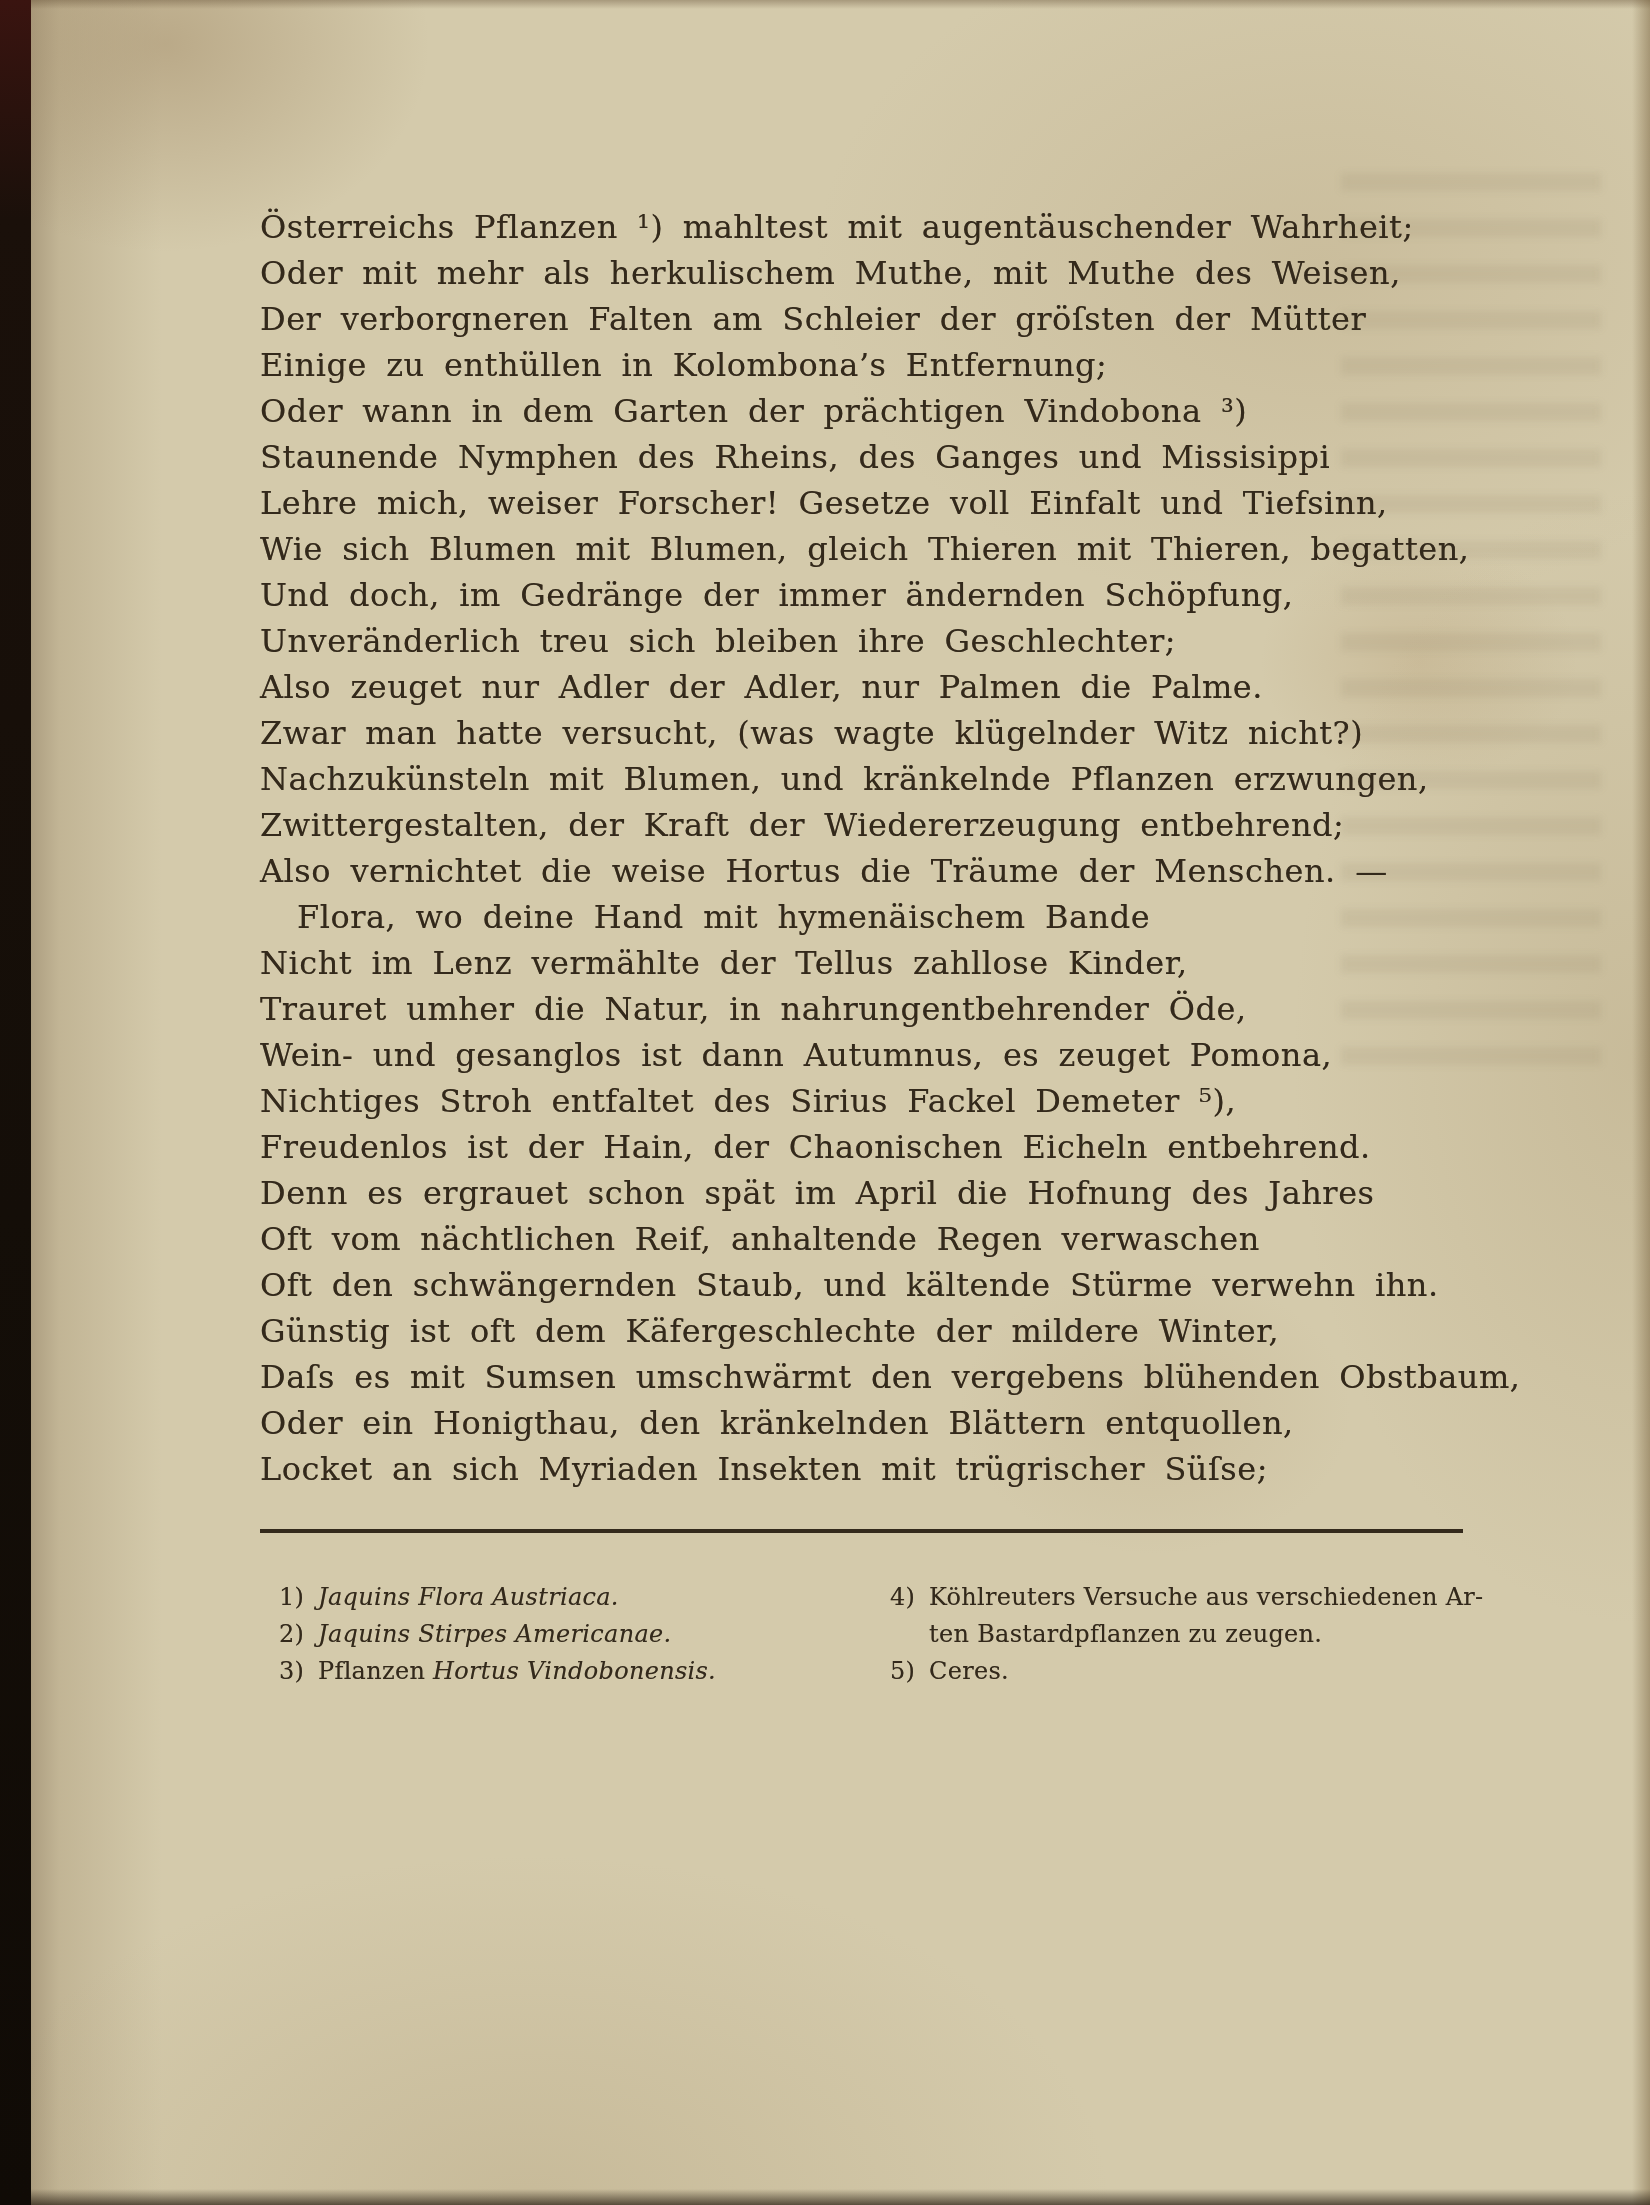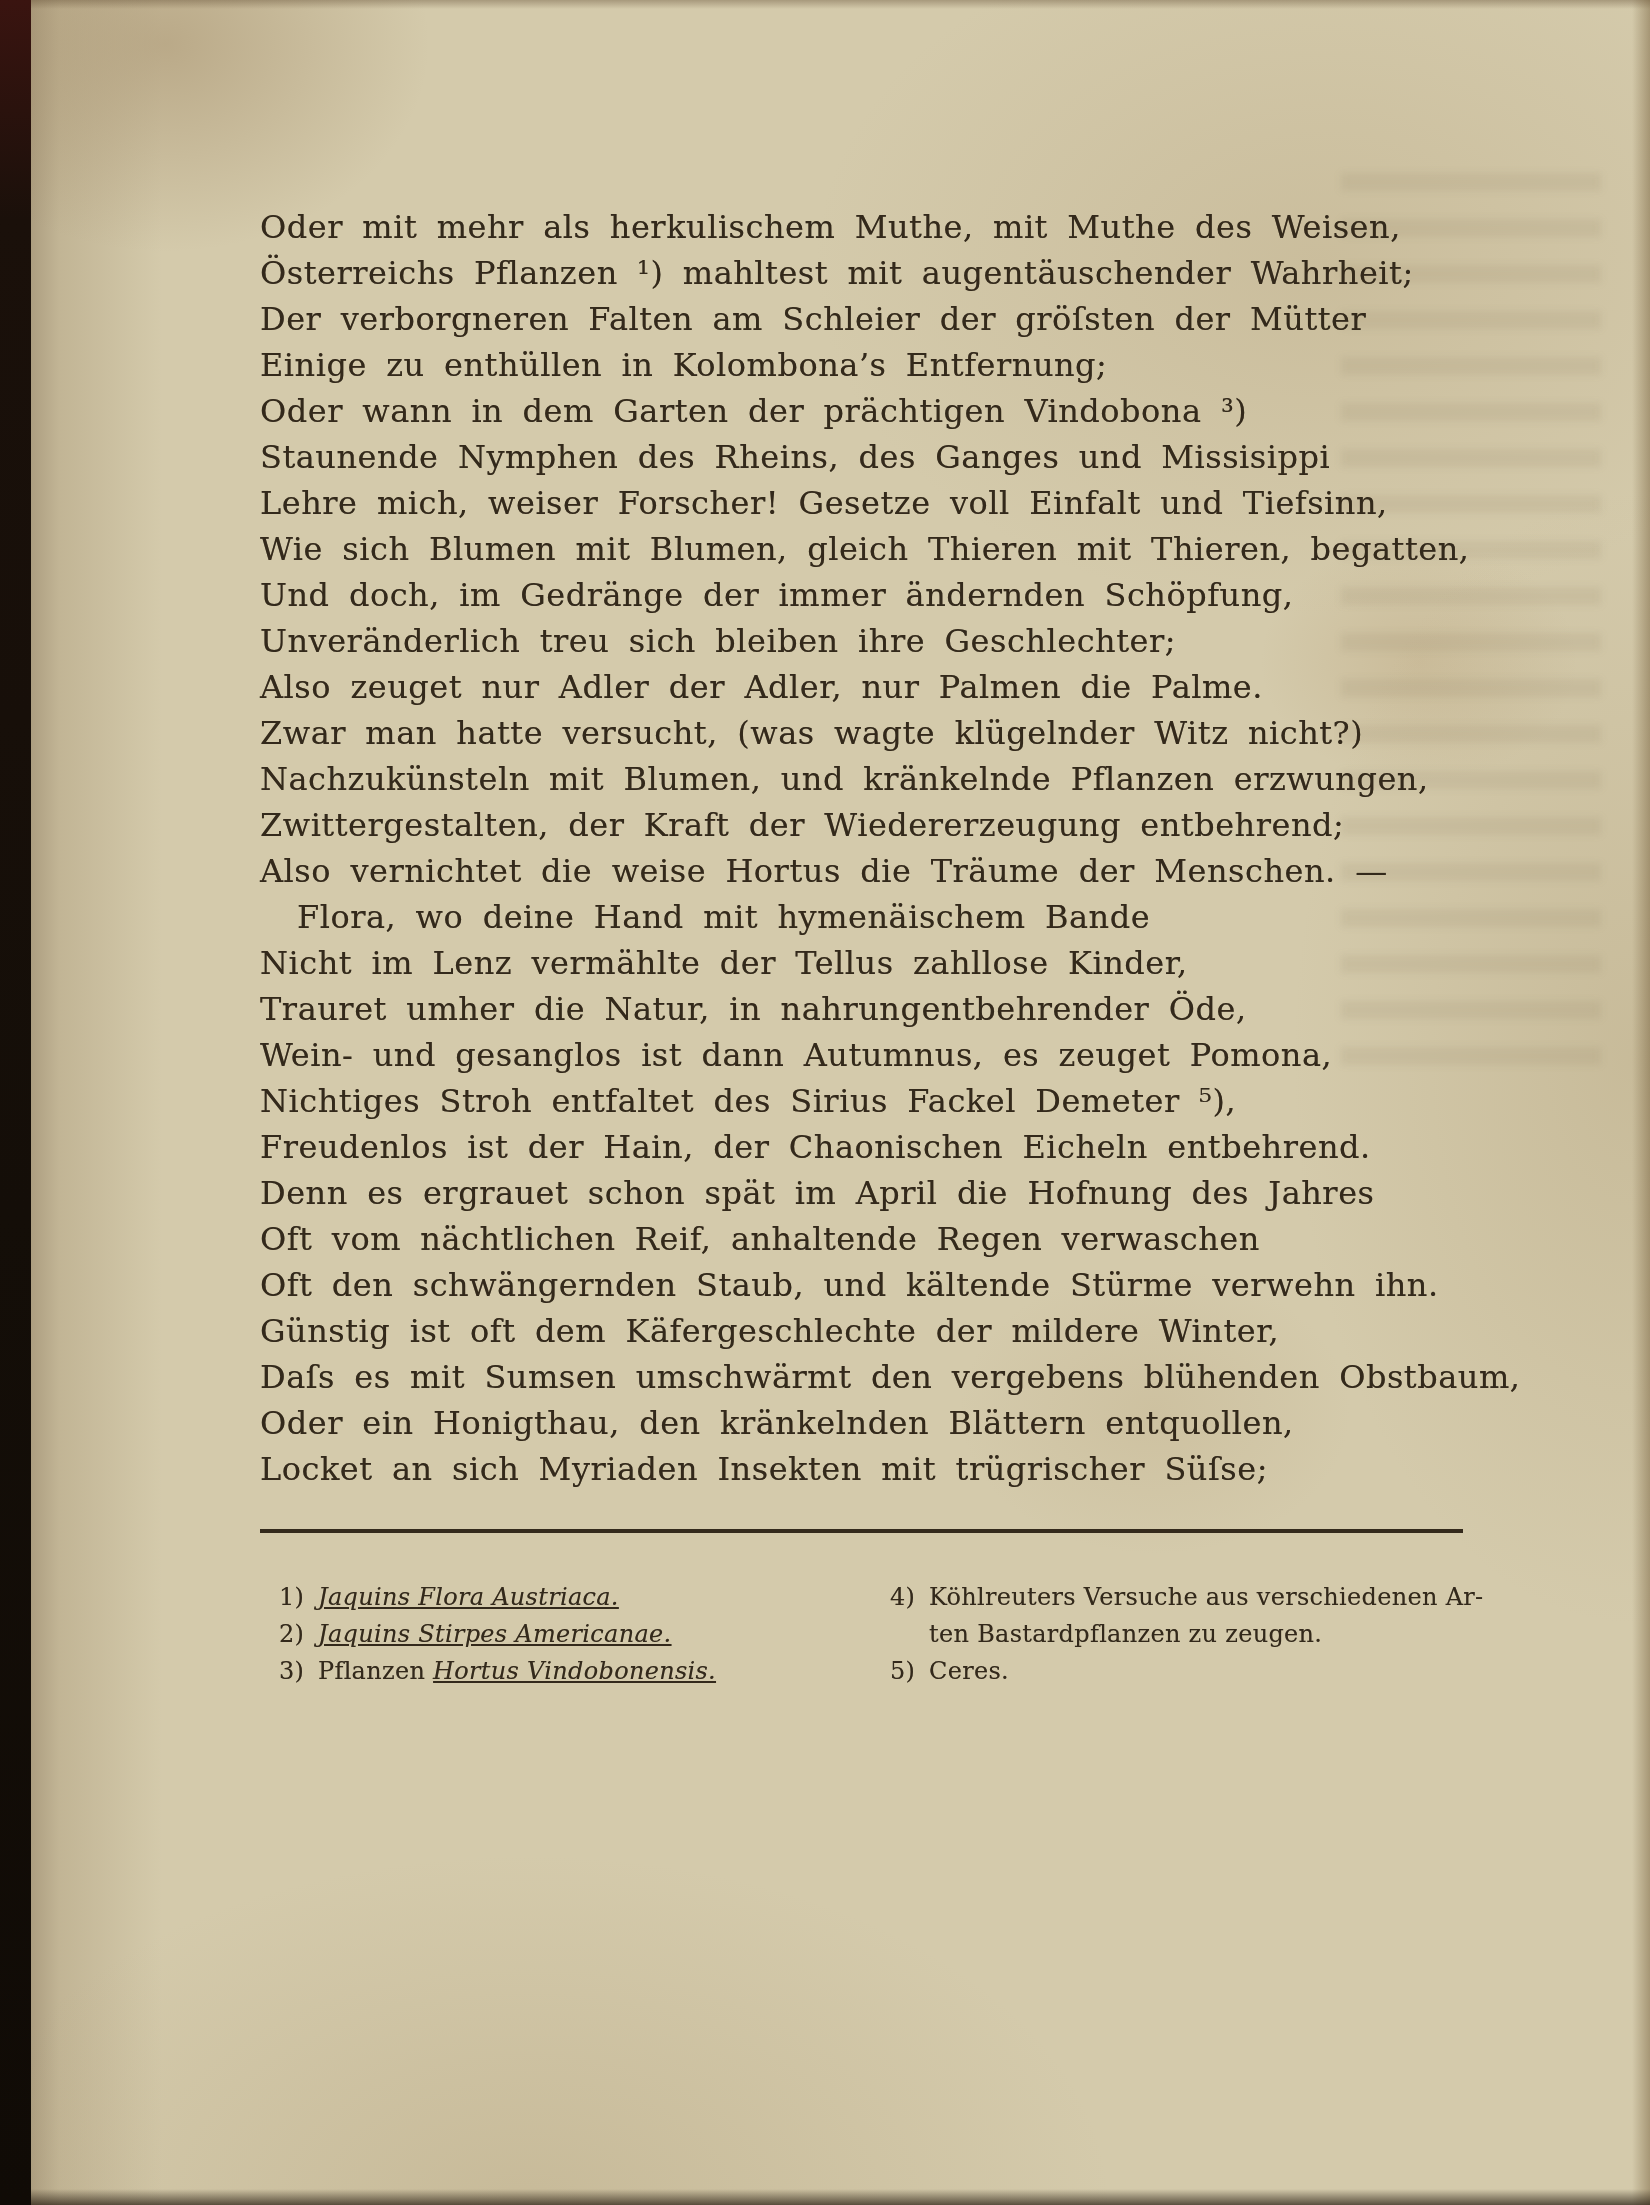--- a/index.html
+++ b/index.html
@@ -92,34 +92,34 @@
     width: 611px;
     flex: 0 0 auto;
   }
   .fn-col-right { flex: 1 1 auto; }
   .fn-row { display: flex; white-space: nowrap; }
   .fn-num {
     display: inline-block;
     width: 39px;
     flex: 0 0 auto;
   }
-  .fn-italic { font-style: italic; text-decoration: underline; }
+  .fn-italic { font-style: italic; }
 </style>
 </head>
 <body>
 
 <div class="page">
 
   <div class="showthrough"></div>
 
   <div class="text-block">
 
     <div class="stanza stanza-1">
+      <div class="vline">Österreichs Pflanzen ¹) mahltest mit augentäuschender Wahrheit;</div>
       <div class="vline">Oder mit mehr als herkulischem Muthe, mit Muthe des Weisen,</div>
-      <div class="vline">Österreichs Pflanzen ¹) mahltest mit augentäuschender Wahrheit;</div>
       <div class="vline">Der verborgneren Falten am Schleier der gröſsten der Mütter</div>
       <div class="vline">Einige zu enthüllen in Kolombona’s Entfernung;</div>
       <div class="vline">Oder wann in dem Garten der prächtigen Vindobona ³)</div>
       <div class="vline">Staunende Nymphen des Rheins, des Ganges und Missisippi</div>
       <div class="vline">Lehre mich, weiser Forscher! Gesetze voll Einfalt und Tiefsinn,</div>
       <div class="vline">Wie sich Blumen mit Blumen, gleich Thieren mit Thieren, begatten,</div>
       <div class="vline">Und doch, im Gedränge der immer ändernden Schöpfung,</div>
       <div class="vline">Unveränderlich treu sich bleiben ihre Geschlechter;</div>
       <div class="vline">Also zeuget nur Adler der Adler, nur Palmen die Palme.</div>
       <div class="vline">Zwar man hatte versucht, (was wagte klügelnder Witz nicht?)</div>

